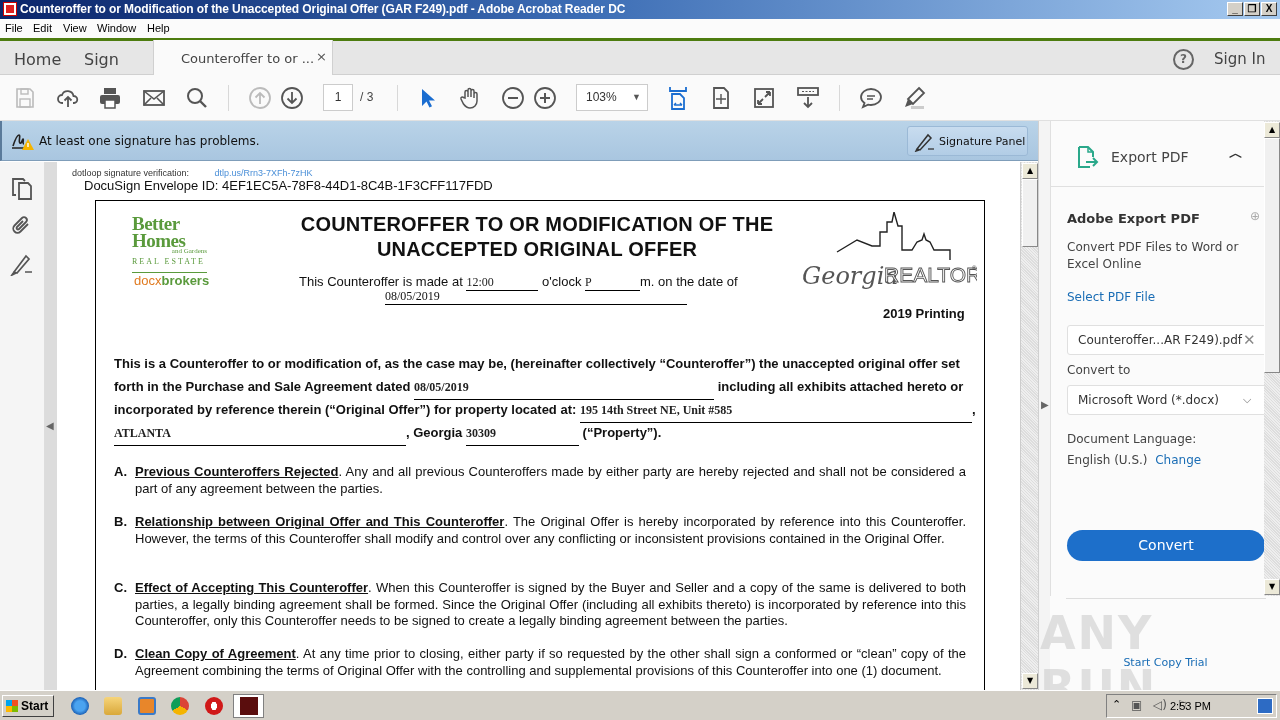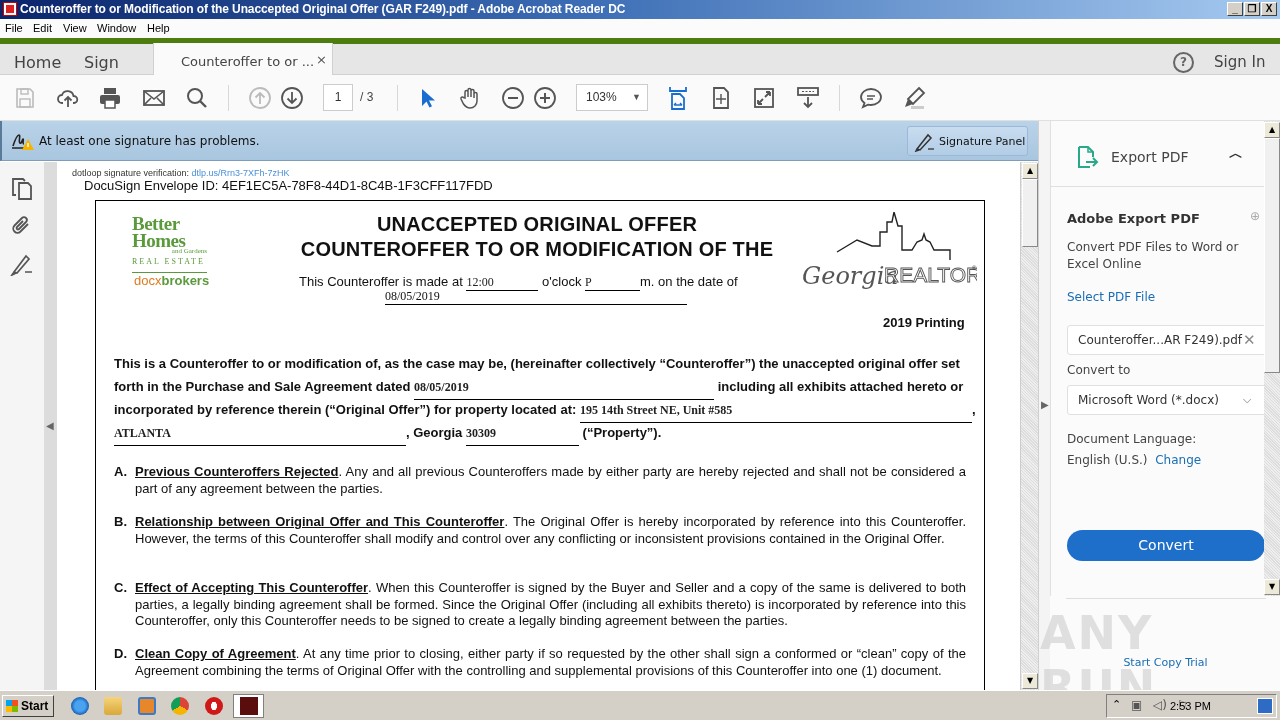--- a/index.html
+++ b/index.html
@@ -11,21 +11,21 @@
   #titlebar .ttl { position:absolute; left:20px; top:2px; font-size:12px; font-weight:bold; font-family:"Liberation Sans", sans-serif; white-space:nowrap; letter-spacing:-0.1px;}
   #titlebar .appicon { position:absolute; left:3px; top:2px; width:14px; height:14px; background:#fff; border:1px solid #c00; }
   #titlebar .appicon::after{ content:""; position:absolute; left:2px; top:2px; width:8px; height:8px; background:#d22; }
   .winbtn { position:absolute; top:2px; width:16px; height:14px; background:#d4d0c8; border:1px solid #fff; border-right-color:#404040; border-bottom-color:#404040; color:#000; font-size:10px; font-weight:bold; text-align:center; line-height:12px; font-family:"Liberation Sans",sans-serif;}
 
   
   #menubar { position:absolute; left:0; top:19px; width:1280px; height:19px; background:#fbfbfb; }
   #menubar span { position:absolute; top:3px; font-size:11px; font-family:"Liberation Sans",sans-serif; color:#000; }
 
   
-  #tabbar { position:absolute; left:0; top:38px; width:1280px; height:37px; background:#e6e6e6; border-top:6px solid #4d7c0f; border-bottom:1px solid #d0d0d0; }
+  #tabbar { position:absolute; left:0; top:38px; width:1280px; height:37px; background:#e6e6e6; border-top:3px solid #4d7c0f; border-bottom:1px solid #d0d0d0; }
   #tabbar .navtab { position:absolute; top:9px; font-size:16px; color:#444; font-family:"DejaVu Sans",sans-serif; }
   #tabbar .doctab { position:absolute; left:153px; top:-1px; width:180px; height:38px; background:#fafafa; border-left:1px solid #d0d0d0; border-right:1px solid #d0d0d0; }
   #tabbar .doctab .lbl { position:absolute; left:27px; top:11px; font-size:13px; color:#444; white-space:nowrap; }
   #tabbar .doctab .x { position:absolute; left:162px; top:9px; font-size:13px; color:#555; }
   #tabbar .help { position:absolute; left:1173px; top:8px; width:21px; height:21px; border:2px solid #666; border-radius:50%; color:#666; font-size:12px; font-weight:bold; text-align:center; line-height:17px; }
   #tabbar .signin { position:absolute; left:1214px; top:9px; font-size:15px; color:#444; }
 
   
   #toolbar { position:absolute; left:0; top:75px; width:1280px; height:46px; background:#fafafa; border-bottom:1px solid #e0e0e0; }
   .tb { position:absolute; top:10px; width:26px; height:26px; display:flex; align-items:center; justify-content:center; }
@@ -45,27 +45,27 @@
 
   
   #leftrail { position:absolute; left:0; top:162px; width:45px; height:528px; background:#f5f5f5; border-right:1px solid #ddd; }
   #leftrail .ic { position:absolute; left:10px; width:24px; height:24px; }
   #doc-bg { position:absolute; left:45px; top:162px; width:975px; height:528px; background:#dcdcdc; }
   #collapse-left { position:absolute; left:46px; top:420px; width:8px; height:14px; color:#666; font-size:10px; }
 
   
   #page { position:absolute; left:57px; top:162px; width:963px; height:528px; background:#fff; overflow:hidden; font-family:"Liberation Sans",sans-serif; color:#111; }
   #page .dotloop { position:absolute; left:15px; top:6px; font-size:9px; color:#333; white-space:nowrap; }
-  #page .dotloop .lnk { color:#4a8fd8; }
+  #page .dotloop .lnk { color:#4a8fd8;margin-left:23px; }
   #page .docusign { position:absolute; left:27px; top:16px; font-size:13px; white-space:nowrap; }
   #page .frame { position:absolute; left:38px; top:38px; width:890px; height:520px; border:1px solid #000; }
   #page .title { position:absolute; left:160px; top:50px; width:640px; text-align:center; font-size:20px; font-weight:bold; line-height:25px; letter-spacing:0.2px; }
   #page .madeat { position:absolute; left:242px; top:112px; font-size:13px; white-space:nowrap; }
   .fill { display:inline-block; border-bottom:1px solid #000; font-family:"Liberation Serif",serif; font-size:12px; color:#222; vertical-align:baseline; }
-  #page .printing { position:absolute; left:826px; top:153px; font-size:13px; font-weight:bold; }
+  #page .printing { position:absolute; left:826px; top:144px; font-size:13px; font-weight:bold; }
   #page .intro { position:absolute; left:57px; top:190px; width:852px; font-size:13px; line-height:23px;font-weight:bold; }
   .line { white-space:nowrap; height:23px; }
   .sec { position:absolute; left:57px; width:852px; font-size:13px; line-height:16.5px; }
   .sec .ltr { position:absolute; left:0; top:0; font-weight:bold; }
   .sec .body { margin-left:21px; text-align:justify; }
   .sec .hd { font-weight:bold; text-decoration:underline; }
 
   
   #bhg { position:absolute; left:75px; top:53px; width:80px; font-family:"Liberation Serif",serif; color:#5a9a3c; }
   #bhg .b1 { font-size:19px; font-weight:bold; line-height:18px; letter-spacing:-0.5px; }
@@ -296,22 +296,22 @@
   <div id="metro"><span class="m1">docx</span><span class="m2">brokers</span></div>
 
   <svg id="georgia" viewBox="0 0 175 90">
     <path d="M35 40 L55 28 L70 34 L78 34 L78 20 L85 20 L85 10 L90 10 L92 0 L96 14 L100 14 L100 38 L110 38 L115 30 L120 28 L122 22 L124 28 L128 30 L132 38 L148 38 L148 48" fill="none" stroke="#222" stroke-width="1.4"></path>
     <text x="0" y="72" font-family="DejaVu Serif, serif" font-style="italic" font-size="24" fill="#555">Georgia</text>
     <text x="82" y="70" font-family="Liberation Sans, sans-serif" font-size="21" fill="#fff" stroke="#555" stroke-width="0.9">REALTORS</text>
     <text x="170" y="58" font-size="6" fill="#333">®</text>
   </svg>
 
   <div class="title">
+    <div>COUNTEROFFER TO OR MODIFICATION OF THE</div>
     <div>UNACCEPTED ORIGINAL OFFER</div>
-    <div>COUNTEROFFER TO OR MODIFICATION OF THE</div>
   </div>
   <div class="madeat">
     <span>This Counteroffer is made at</span>
     <span class="fill" style="width:72px">12:00</span>
     <span>o'clock</span>
     <span class="fill" style="width:55px">P</span><span>m. on the date of</span>
   </div>
   <div style="position:absolute;left:328px;top:127px;width:302px;border-bottom:1px solid #000;font-family:'Liberation Serif',serif;font-size:12px;">08/05/2019</div>
 
   <div class="printing">2019 Printing</div>

